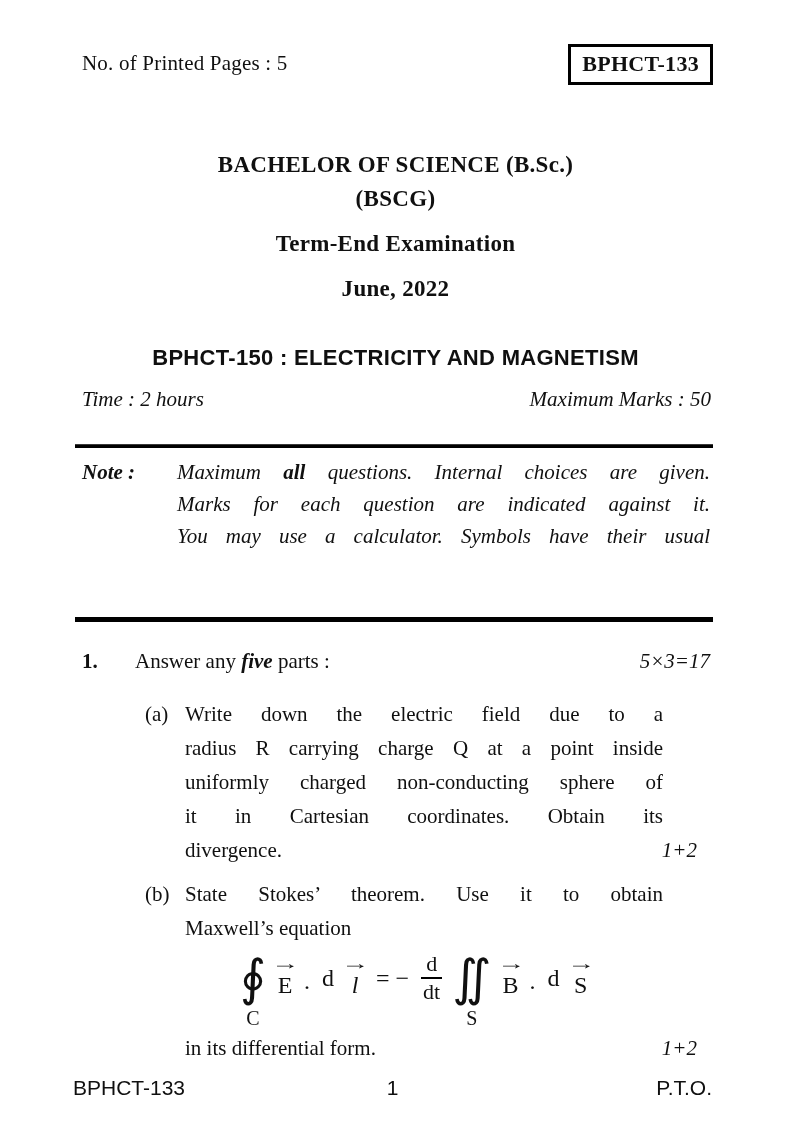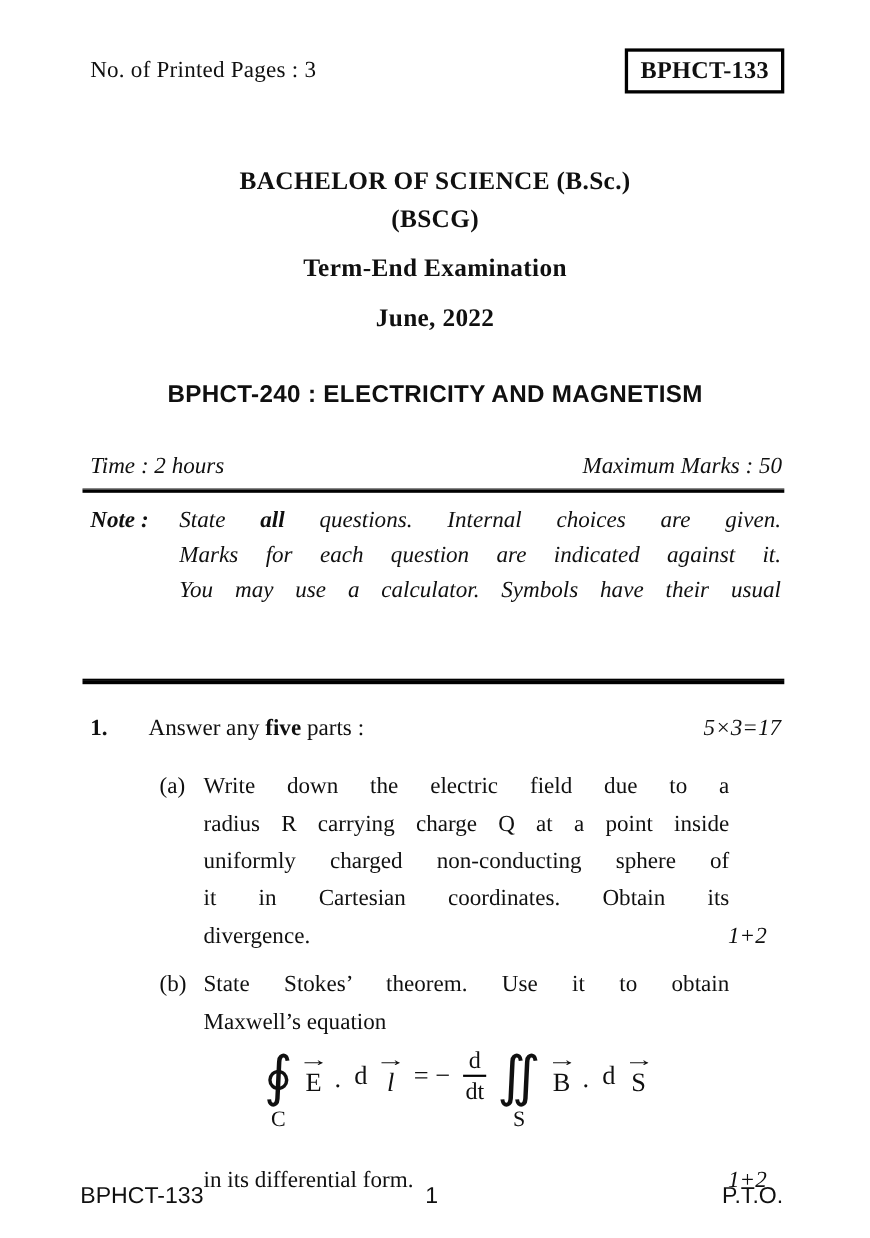--- a/index.html
+++ b/index.html
@@ -21,41 +21,41 @@
   .title-block { position:absolute; top:127px; left:0; right:0; text-align:center; font-weight:bold;margin-top:24px; }
   .title-line { font-size:23px; line-height:28px; letter-spacing:.3px; }
   .t2 { margin-top:6px;text-align:center; }
   .t3 { margin-top:17px; }
   .t4 { margin-top:17px; }
 
   .subject { position:absolute; top:345px; left:0; right:0; text-align:center;
     font-family:"Liberation Sans","DejaVu Sans",sans-serif; font-weight:bold;
     font-size:22px; letter-spacing:.3px; }
 
-  .time-row { position:absolute; top:411px; left:82px; right:80px;
+  .time-row { position:absolute; top:387px; left:82px; right:80px;
     display:flex; justify-content:space-between; font-style:italic; font-size:21px; }
 
   .rule-single { position:absolute; top:444px; left:75px; right:78px;
     height:4px; border-top:1px solid #3a3a3a; border-bottom:3px solid #000; }
   .rule-double { position:absolute; top:617px; left:75px; right:78px;
     height:5px; border-top:2px solid #000; border-bottom:3px solid #000; }
 
   
   .note { position:absolute; top:456px; left:82px; right:81px; display:flex;
-    font-style:italic; font-size:21px; line-height:32px; }
+    font-style:italic; font-size:21px; line-height:32px;gap:14px; }
   .note-label { width:81px; font-weight:bold; flex:none; }
   .note-body { flex:1; }
   .jline { text-align:justify; text-align-last:justify; }
   .note-bold { font-weight:bold; }
 
   
   .q1 { position:absolute; top:649px; left:82px; right:81px; display:flex; font-size:21px; }
   .q1-num { width:53px; font-weight:bold; flex:none; }
   .q1-stem { flex:1; }
-  .bold-italic { font-weight:bold; }
+  .bold-italic { font-weight:bold; font-style:italic; }
   .marks { font-style:italic; }
 
   
   .part { position:absolute; left:145px; width:518px; display:flex; font-size:21px; }
   .part-a { top:697px; }
   .part-b { top:877px; }
   .part-label { width:40px; flex:none; line-height:34px; }
   .part-body { width:478px; line-height:34px; }
   .lastline { display:flex; position:relative; }
   .lastline .marks { position:absolute; right:-34px; }
@@ -71,59 +71,59 @@
   .vec-arrow { font-size:18px; line-height:9px; transform:scaleX(1.55); margin-bottom:5px; }
   .vec-letter { font-size:24px; line-height:24px; }
   .ital { font-style:italic; }
   .eq-op { font-size:24px; padding:0 2px; }
   .eq-dot { font-size:24px; margin-top:6px; }
   .frac { display:inline-flex; flex-direction:column; align-items:center; font-size:22px; line-height:24px; }
   .frac-num { border-bottom:2px solid #000; padding:0 5px 1px; }
   .frac-den { padding-top:1px; }
 
   .closing-row { position:absolute; top:1036px; left:185px; right:94px;
-    display:flex; justify-content:space-between; font-size:21px;margin-top:24px; }
+    display:flex; justify-content:space-between; font-size:21px; }
 
   
   .footer { position:absolute; top:1076px; left:73px; right:79px;
     font-family:"Liberation Sans","DejaVu Sans",sans-serif; font-size:21px; }
   .footer-left { float:left; }
   .footer-right { float:right; }
   .footer-center { position:absolute; left:0; right:0; text-align:center; }
 </style>
 </head>
 <body>
 
 <div class="page">
 
   <div class="top-row">
-    <span class="printed-pages">No. of Printed Pages : 3</span>
+    <span class="printed-pages">No. of Printed Pages : 5</span>
     <span class="code-box">BPHCT-133</span>
   </div>
 
   <div class="title-block">
     <div class="title-line">BACHELOR OF SCIENCE (B.Sc.)</div>
     <div class="title-line t2">(BSCG)</div>
     <div class="title-line t3">Term-End Examination</div>
     <div class="title-line t4">June, 2022</div>
   </div>
 
-  <div class="subject">BPHCT-240 : ELECTRICITY AND MAGNETISM</div>
+  <div class="subject">BPHCT-150 : ELECTRICITY AND MAGNETISM</div>
 
   <div class="time-row">
     <span>Time : 2 hours</span>
     <span>Maximum Marks : 50</span>
   </div>
 
   <div class="rule-single"></div>
 
   <div class="note">
     <div class="note-label">Note :</div>
     <div class="note-body">
-      <div class="jline"><span>State </span><span class="note-bold">all</span><span> questions. Internal choices are given.</span></div>
+      <div class="jline"><span>Maximum </span><span class="note-bold">all</span><span> questions. Internal choices are given.</span></div>
       <div class="jline">Marks for each question are indicated against it.</div>
       <div class="jline">You may use a calculator. Symbols have their usual</div>
     </div>
   </div>
 
   <div class="rule-double"></div>
 
   <div class="q1">
     <div class="q1-num">1.</div>
     <div class="q1-stem"><span>Answer any </span><span class="bold-italic">five</span><span> parts :</span></div>

